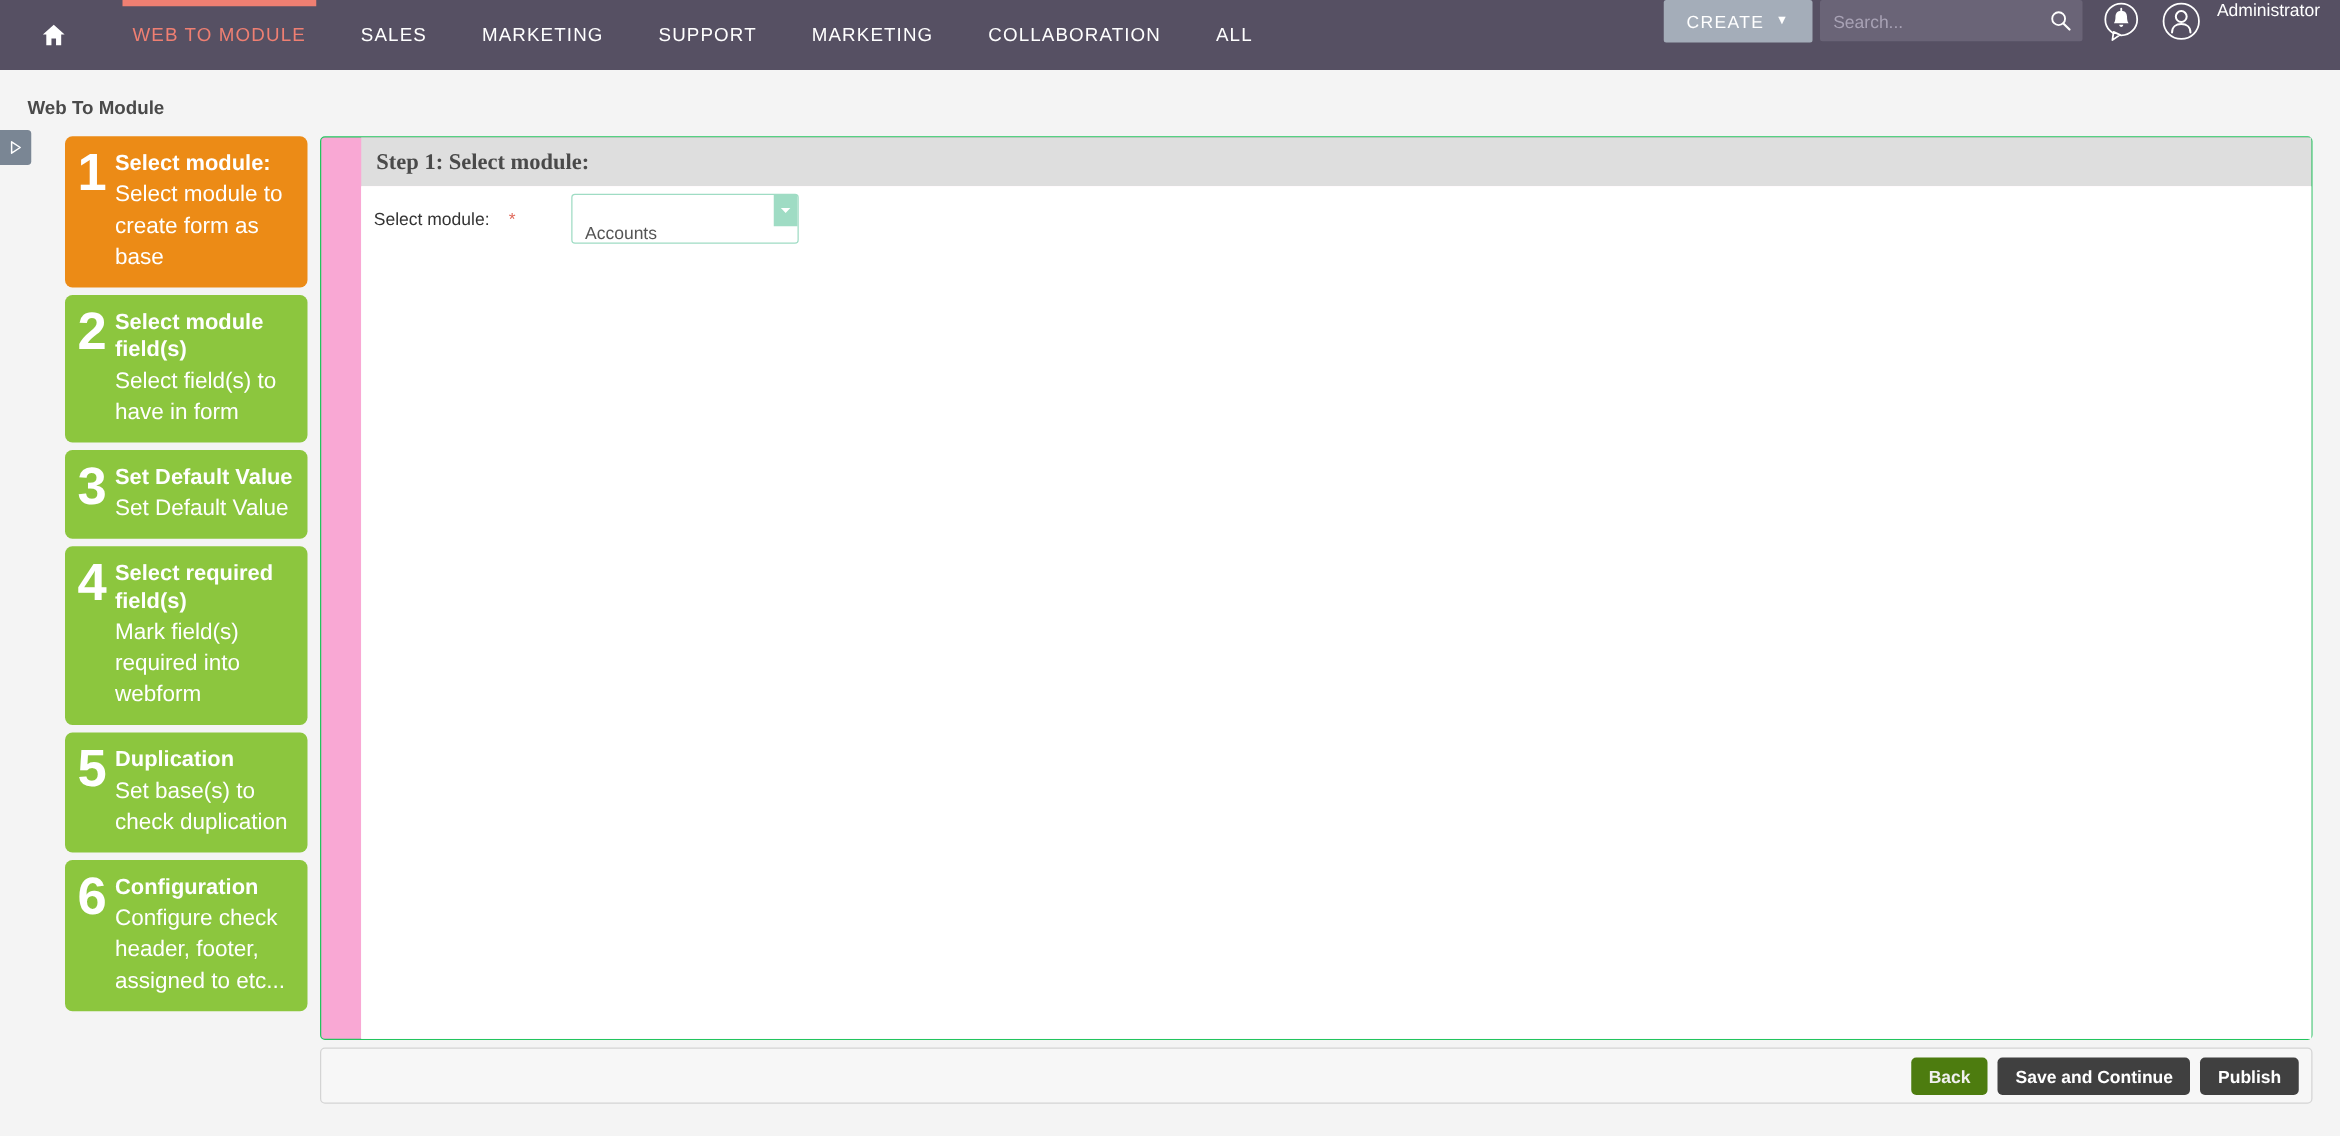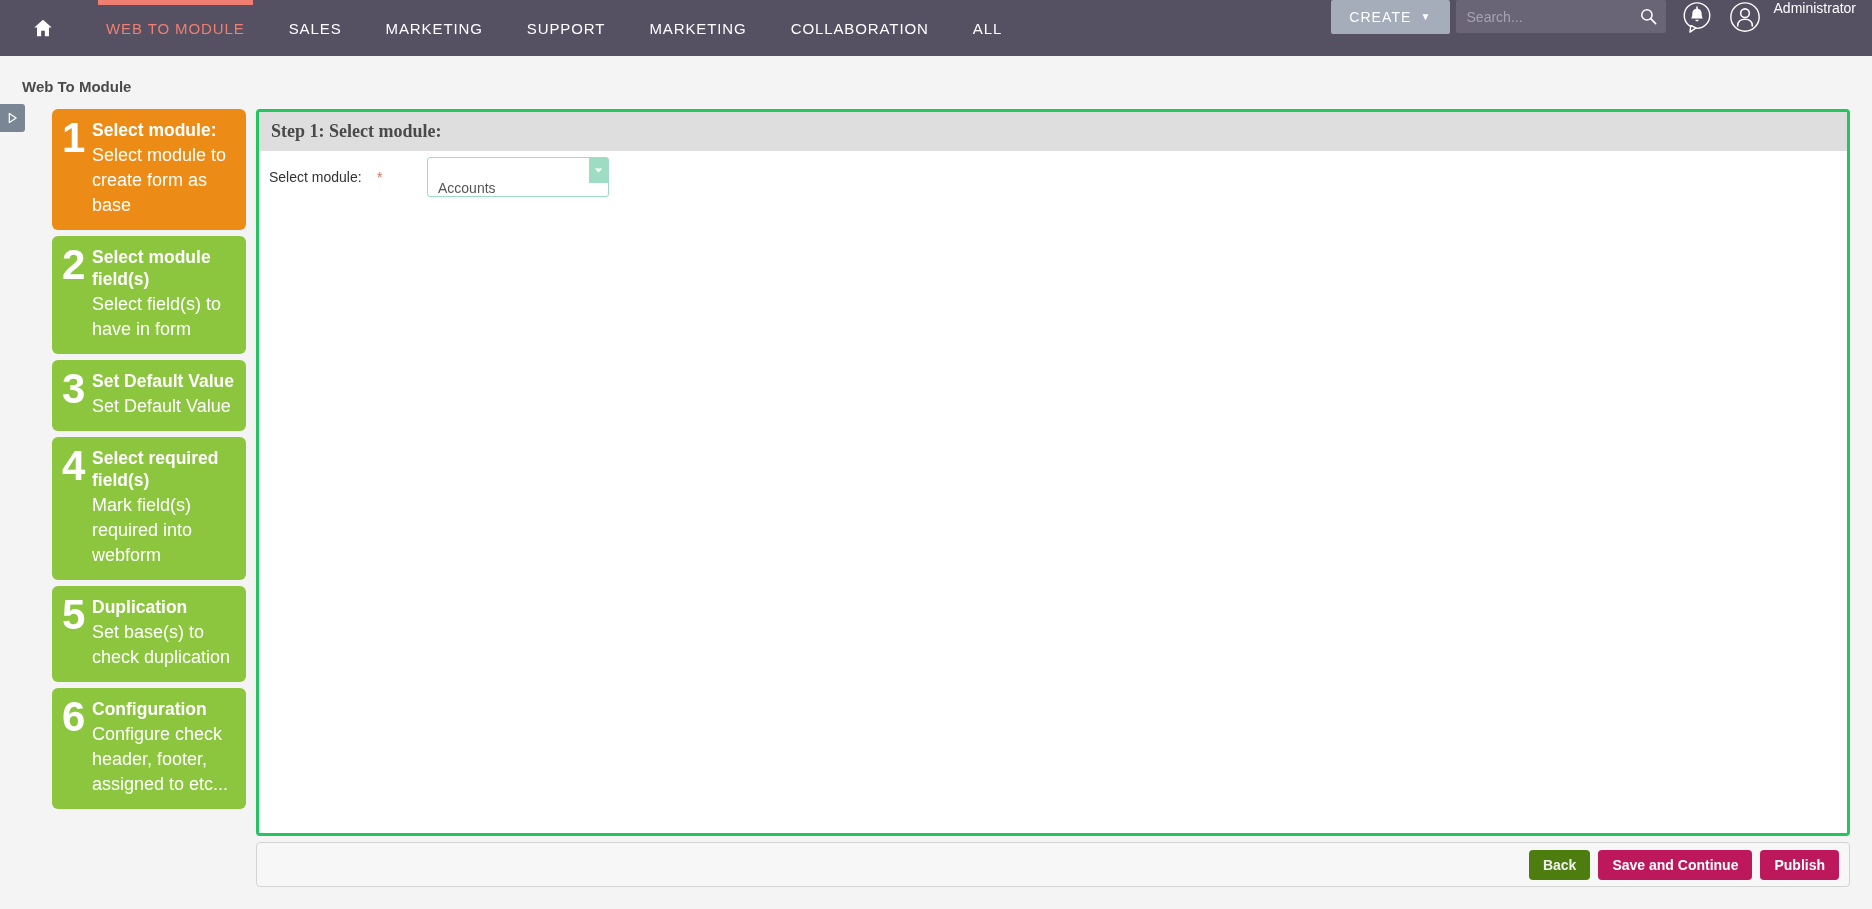--- a/index.html
+++ b/index.html
@@ -164,23 +164,24 @@
     line-height: 25px;
     color: #ffffff;
     padding-left: 30px;
     padding-top: 2px;
   }
 
   
   .main-col { flex: 1; margin-left: 10px; }
   .panel {
     background: #f9a8d4;
-    border: 3px solid #22c55e;
+    border: 1px solid #22c55e;
     border-radius: 4px;
     min-height: 690px;
+    padding-left: 32px;
   }
   .panel-head {
     background: #dedede;
     padding: 9px 12px;
     font-family: "Liberation Serif", serif;
     font-size: 18px;
     font-weight: bold;
     color: #4a4a4a;
   }
   .panel-body { background: #ffffff; padding: 0; }
@@ -245,21 +246,21 @@
   .btn {
     border: none;
     border-radius: 4px;
     font-family: "Liberation Sans", sans-serif;
     font-size: 14px;
     font-weight: bold;
     padding: 7px 14px;
     cursor: pointer;
   }
   .btn-disabled { background: #4d7c0f; color: #f0f0f0; cursor: default; }
-  .btn-dark { background: #be185d; color: #ffffff; }
+  .btn-dark { background: #404040; color: #ffffff; }
 </style>
 </head>
 <body>
 
 <div class="topbar">
   <div class="home-btn">
     <svg width="22" height="22" viewBox="0 0 24 24" aria-hidden="true">
       <path d="M12 3 L2.5 11.5 H5.5 V21 H10 V15 H14 V21 H18.5 V11.5 H21.5 Z" fill="#ffffff"></path>
     </svg>
   </div>

